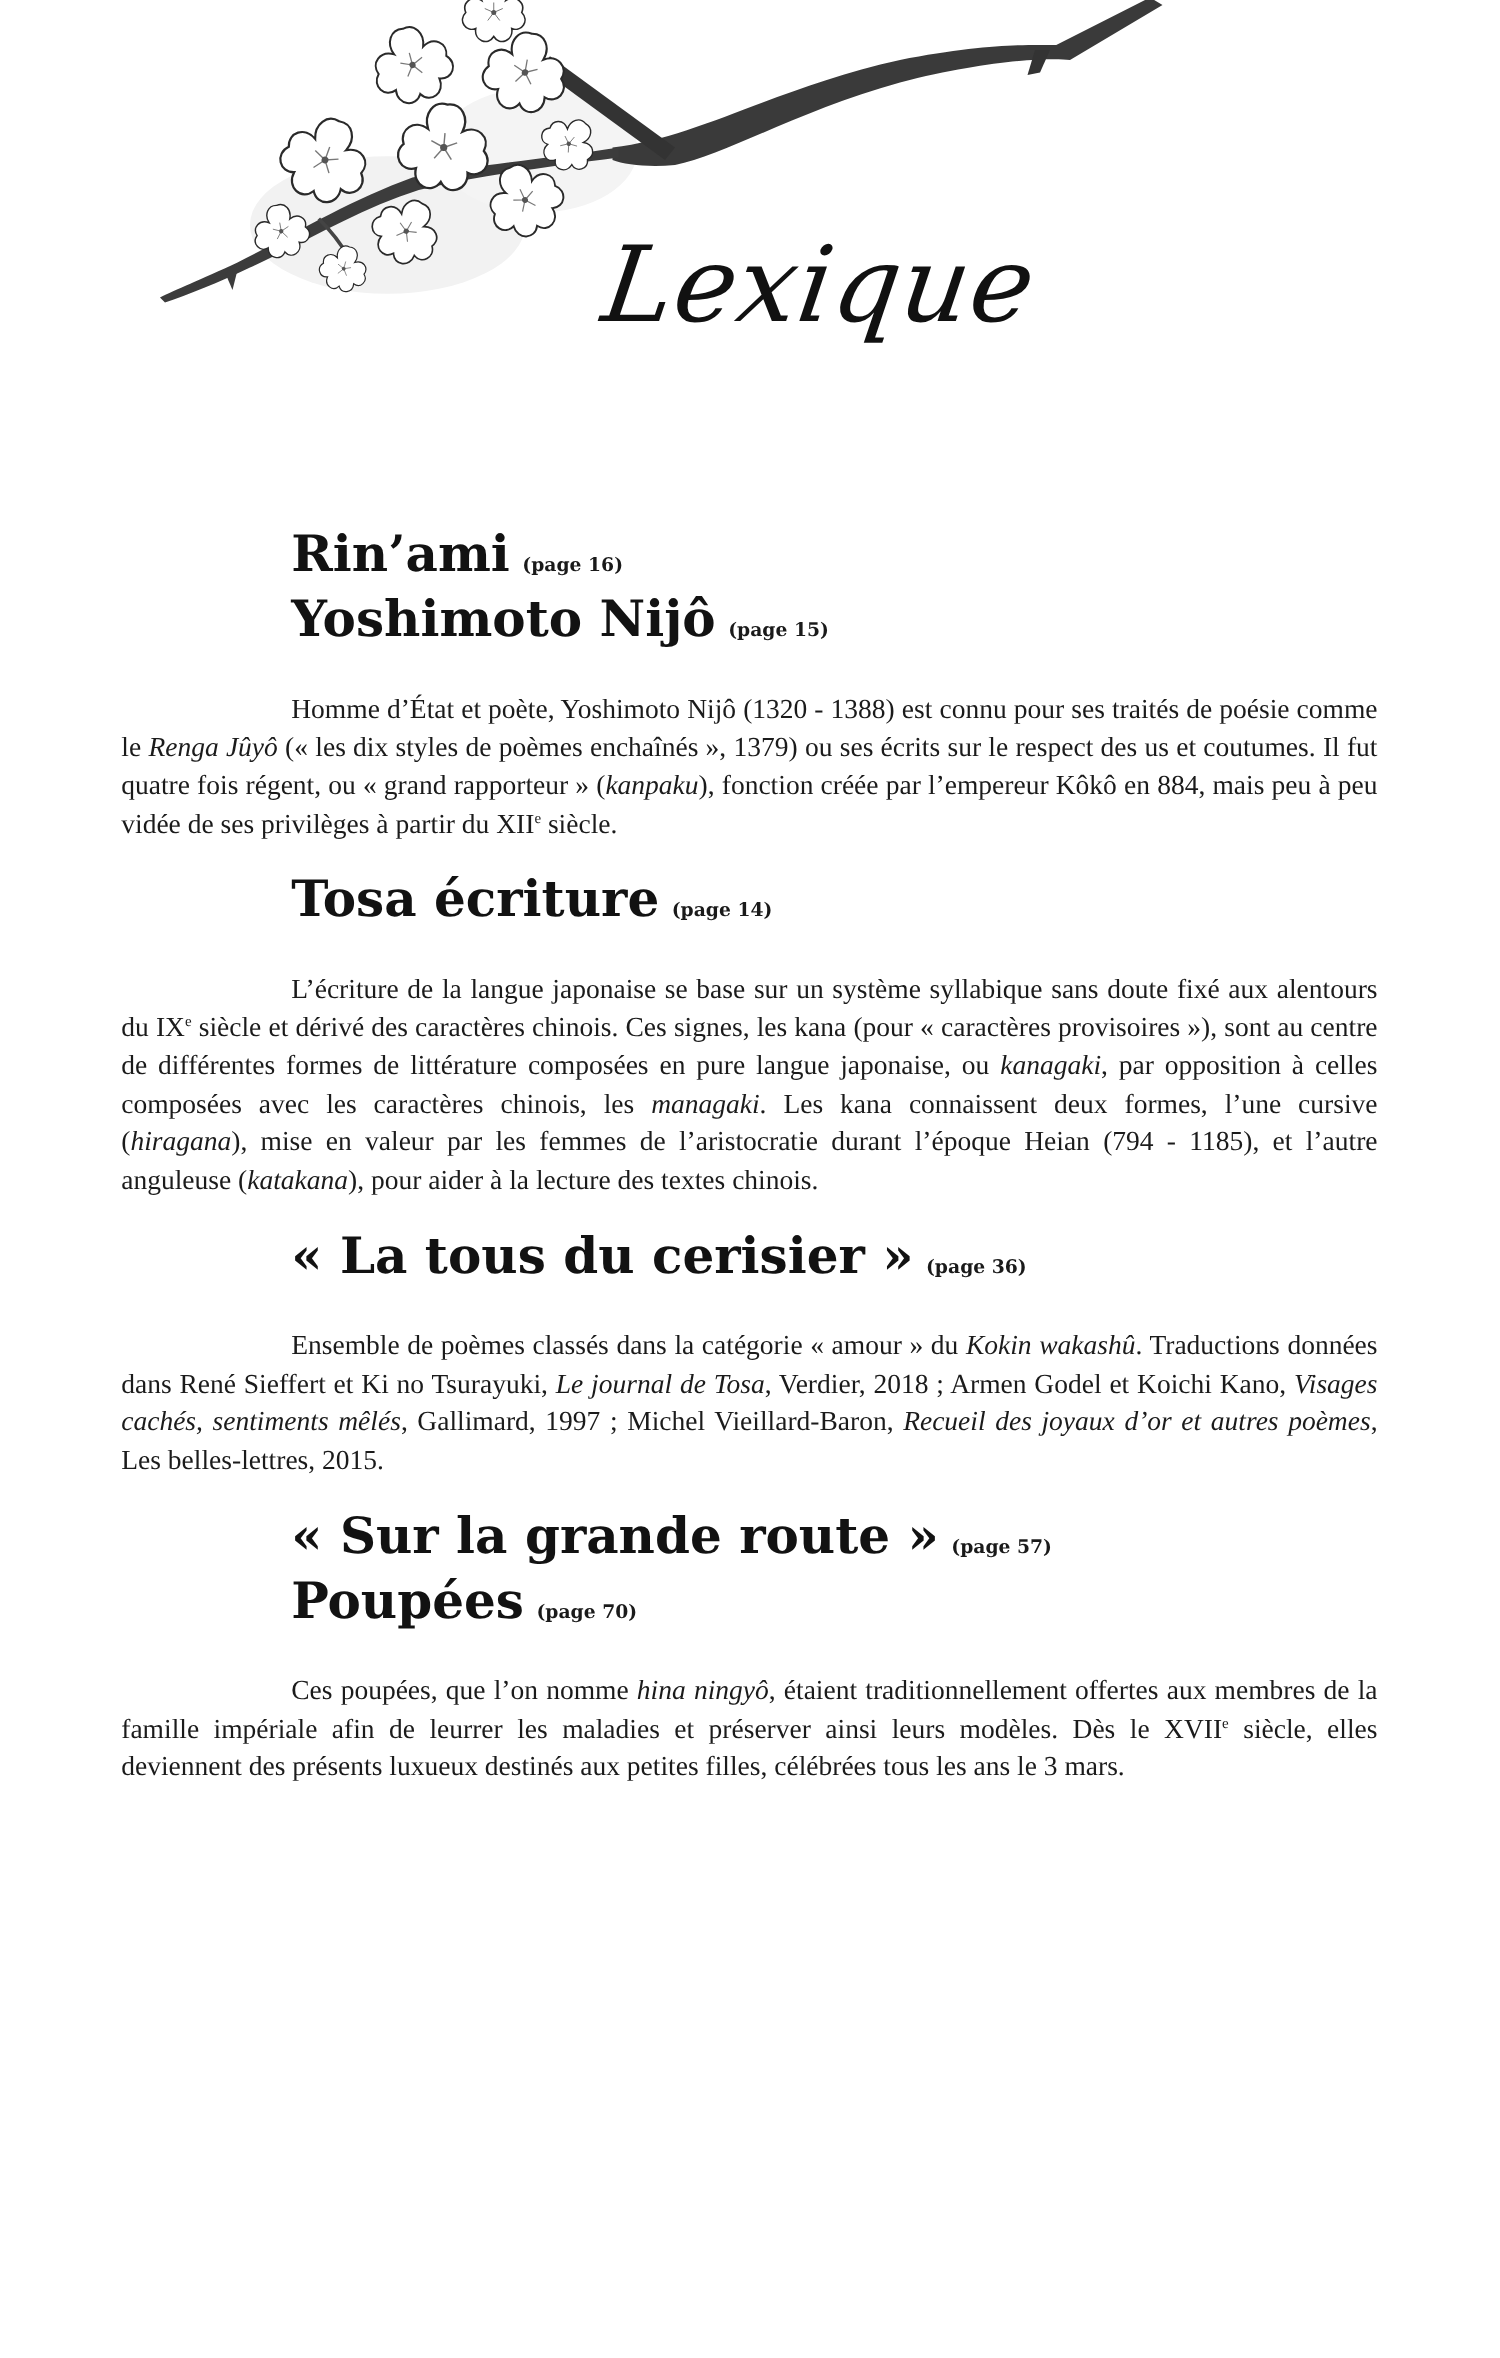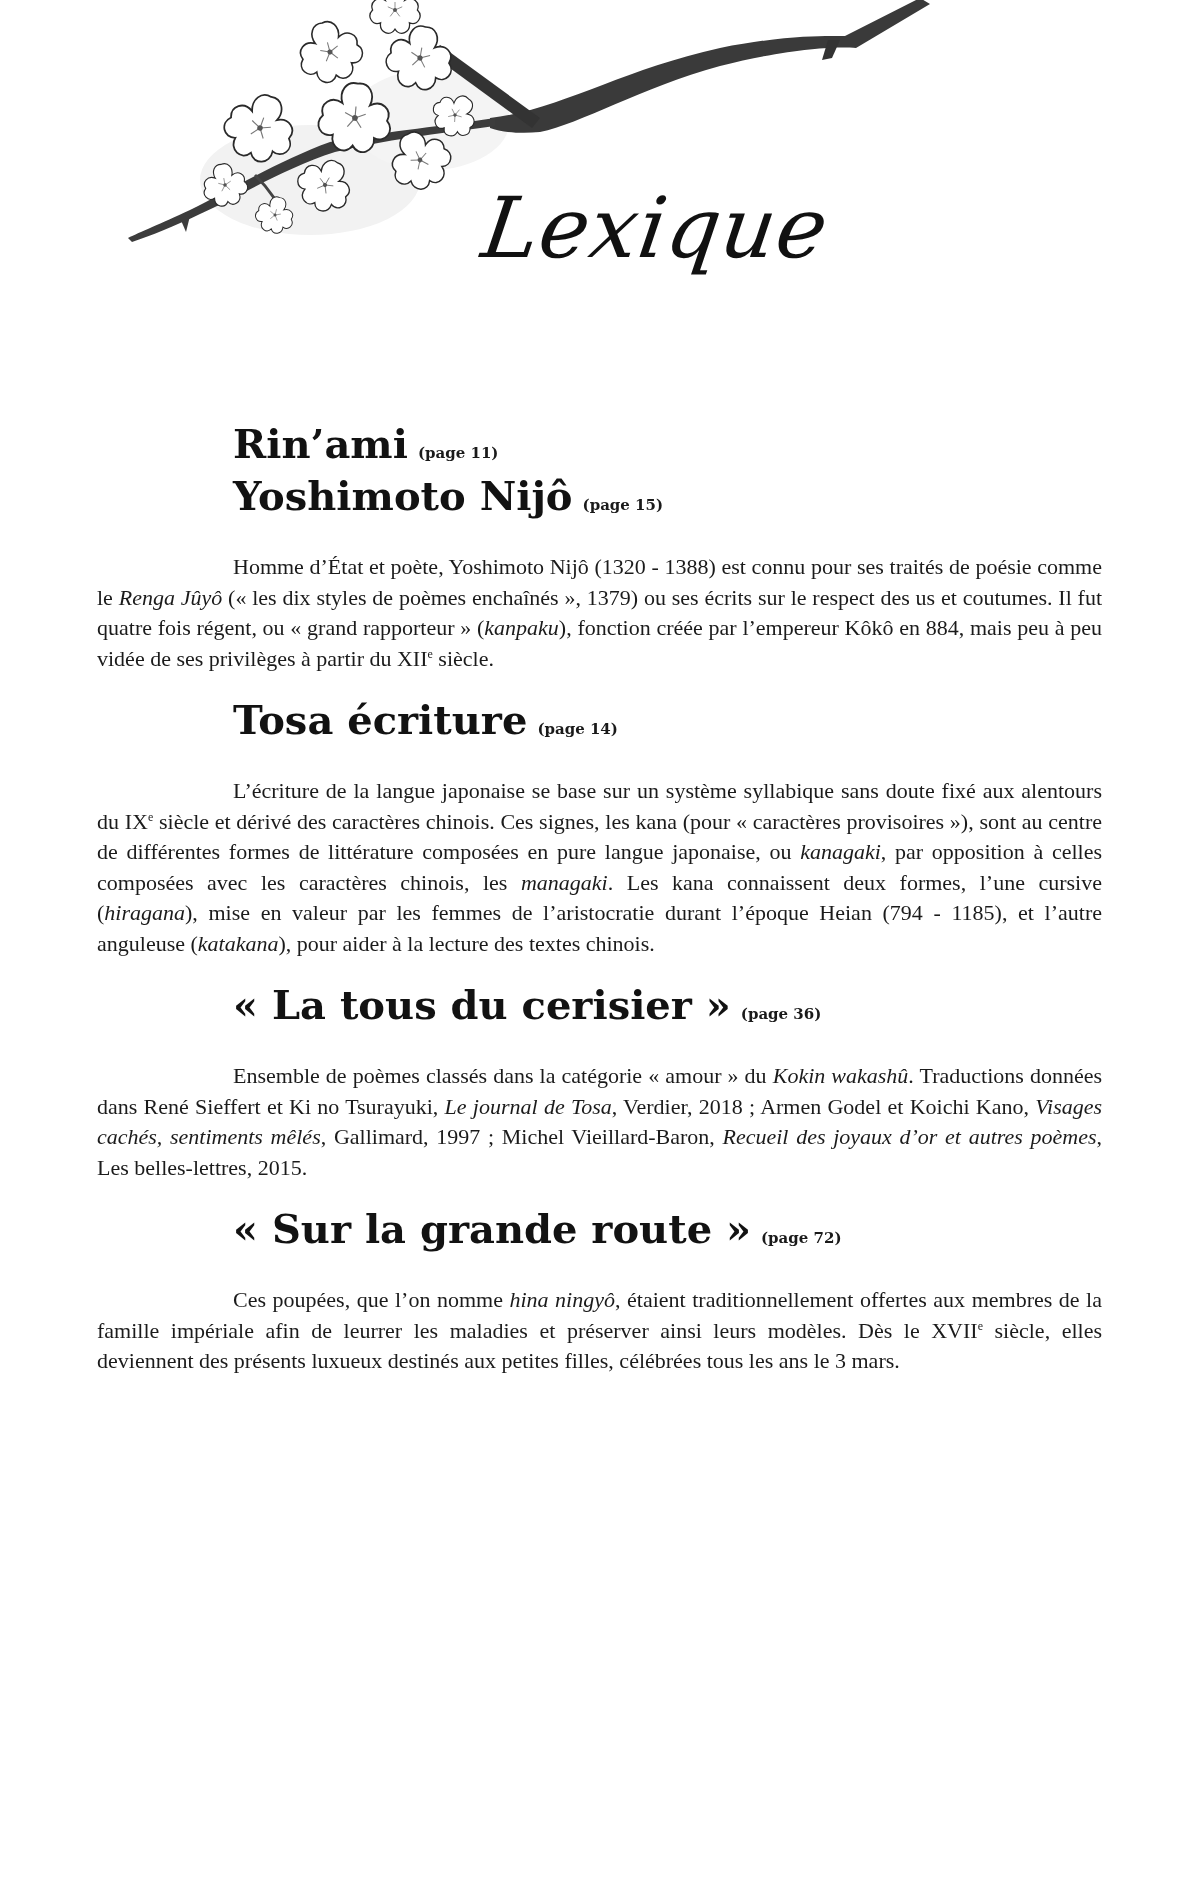--- a/index.html
+++ b/index.html
@@ -69,33 +69,34 @@
   <use href="#blossom" transform="translate(225,185) rotate(-10) scale(0.7)"></use>
   <use href="#blossom" transform="translate(275,215) rotate(15) scale(0.6)"></use>
   <use href="#blossom" transform="translate(455,115) rotate(40) scale(0.7)"></use>
   <use href="#blossom" transform="translate(395,10) rotate(0) scale(0.8)"></use>
 </svg>
 
 <div class="page-title">Lexique</div>
 
 <div class="content">
   <section class="entry">
-    <h2 class="entry-heading"><span>Rin’ami</span><span class="entry-page">(page 11)</span></h2>
+    <h2 class="entry-heading"><span>Rin’ami</span><span class="entry-page">(page 16)</span></h2>
   </section>
   <section class="entry">
     <h2 class="entry-heading"><span>Yoshimoto Nijô</span><span class="entry-page">(page 15)</span></h2>
     <p class="entry-body">Homme d’État et poète, Yoshimoto Nijô (1320 - 1388) est connu pour ses traités de poésie comme le <em>Renga Jûyô</em> (« les dix styles de poèmes enchaînés », 1379) ou ses écrits sur le respect des us et coutumes. Il fut quatre fois régent, ou « grand rapporteur » (<em>kanpaku</em>), fonction créée par l’empereur Kôkô en 884, mais peu à peu vidée de ses privilèges à partir du XII<sup>e</sup> siècle.</p>
   </section>
   <section class="entry">
     <h2 class="entry-heading"><span>Tosa écriture</span><span class="entry-page">(page 14)</span></h2>
     <p class="entry-body">L’écriture de la langue japonaise se base sur un système syllabique sans doute fixé aux alentours du IX<sup>e</sup> siècle et dérivé des caractères chinois. Ces signes, les kana (pour « caractères provisoires »), sont au centre de différentes formes de littérature composées en pure langue japonaise, ou <em>kanagaki</em>, par opposition à celles composées avec les caractères chinois, les <em>managaki</em>. Les kana connaissent deux formes, l’une cursive (<em>hiragana</em>), mise en valeur par les femmes de l’aristocratie durant l’époque Heian (794 - 1185), et l’autre anguleuse (<em>katakana</em>), pour aider à la lecture des textes chinois.</p>
   </section>
   <section class="entry">
     <h2 class="entry-heading"><span>« La tous du cerisier »</span><span class="entry-page">(page 36)</span></h2>
     <p class="entry-body">Ensemble de poèmes classés dans la catégorie « amour » du <em>Kokin wakashû</em>. Traductions données dans René Sieffert et Ki no Tsurayuki, <em>Le journal de Tosa</em>, Verdier, 2018 ; Armen Godel et Koichi Kano, <em>Visages cachés, sentiments mêlés</em>, Gallimard, 1997 ; Michel Vieillard-Baron, <em>Recueil des joyaux d’or et autres poèmes</em>, Les belles-lettres, 2015.</p>
   </section>
   <section class="entry">
-    <h2 class="entry-heading"><span>« Sur la grande route »</span><span class="entry-page">(page 72)</span></h2>
+    <h2 class="entry-heading"><span>« Sur la grande route »</span><span class="entry-page">(page 57)</span></h2>
   </section>
   <section class="entry">
+    <h2 class="entry-heading"><span>Poupées</span><span class="entry-page">(page 70)</span></h2>
     <p class="entry-body">Ces poupées, que l’on nomme <em>hina ningyô</em>, étaient traditionnellement offertes aux membres de la famille impériale afin de leurrer les maladies et préserver ainsi leurs modèles. Dès le XVII<sup>e</sup> siècle, elles deviennent des présents luxueux destinés aux petites filles, célébrées tous les ans le 3 mars.</p>
   </section>
 </div>
 
 </body></html>

